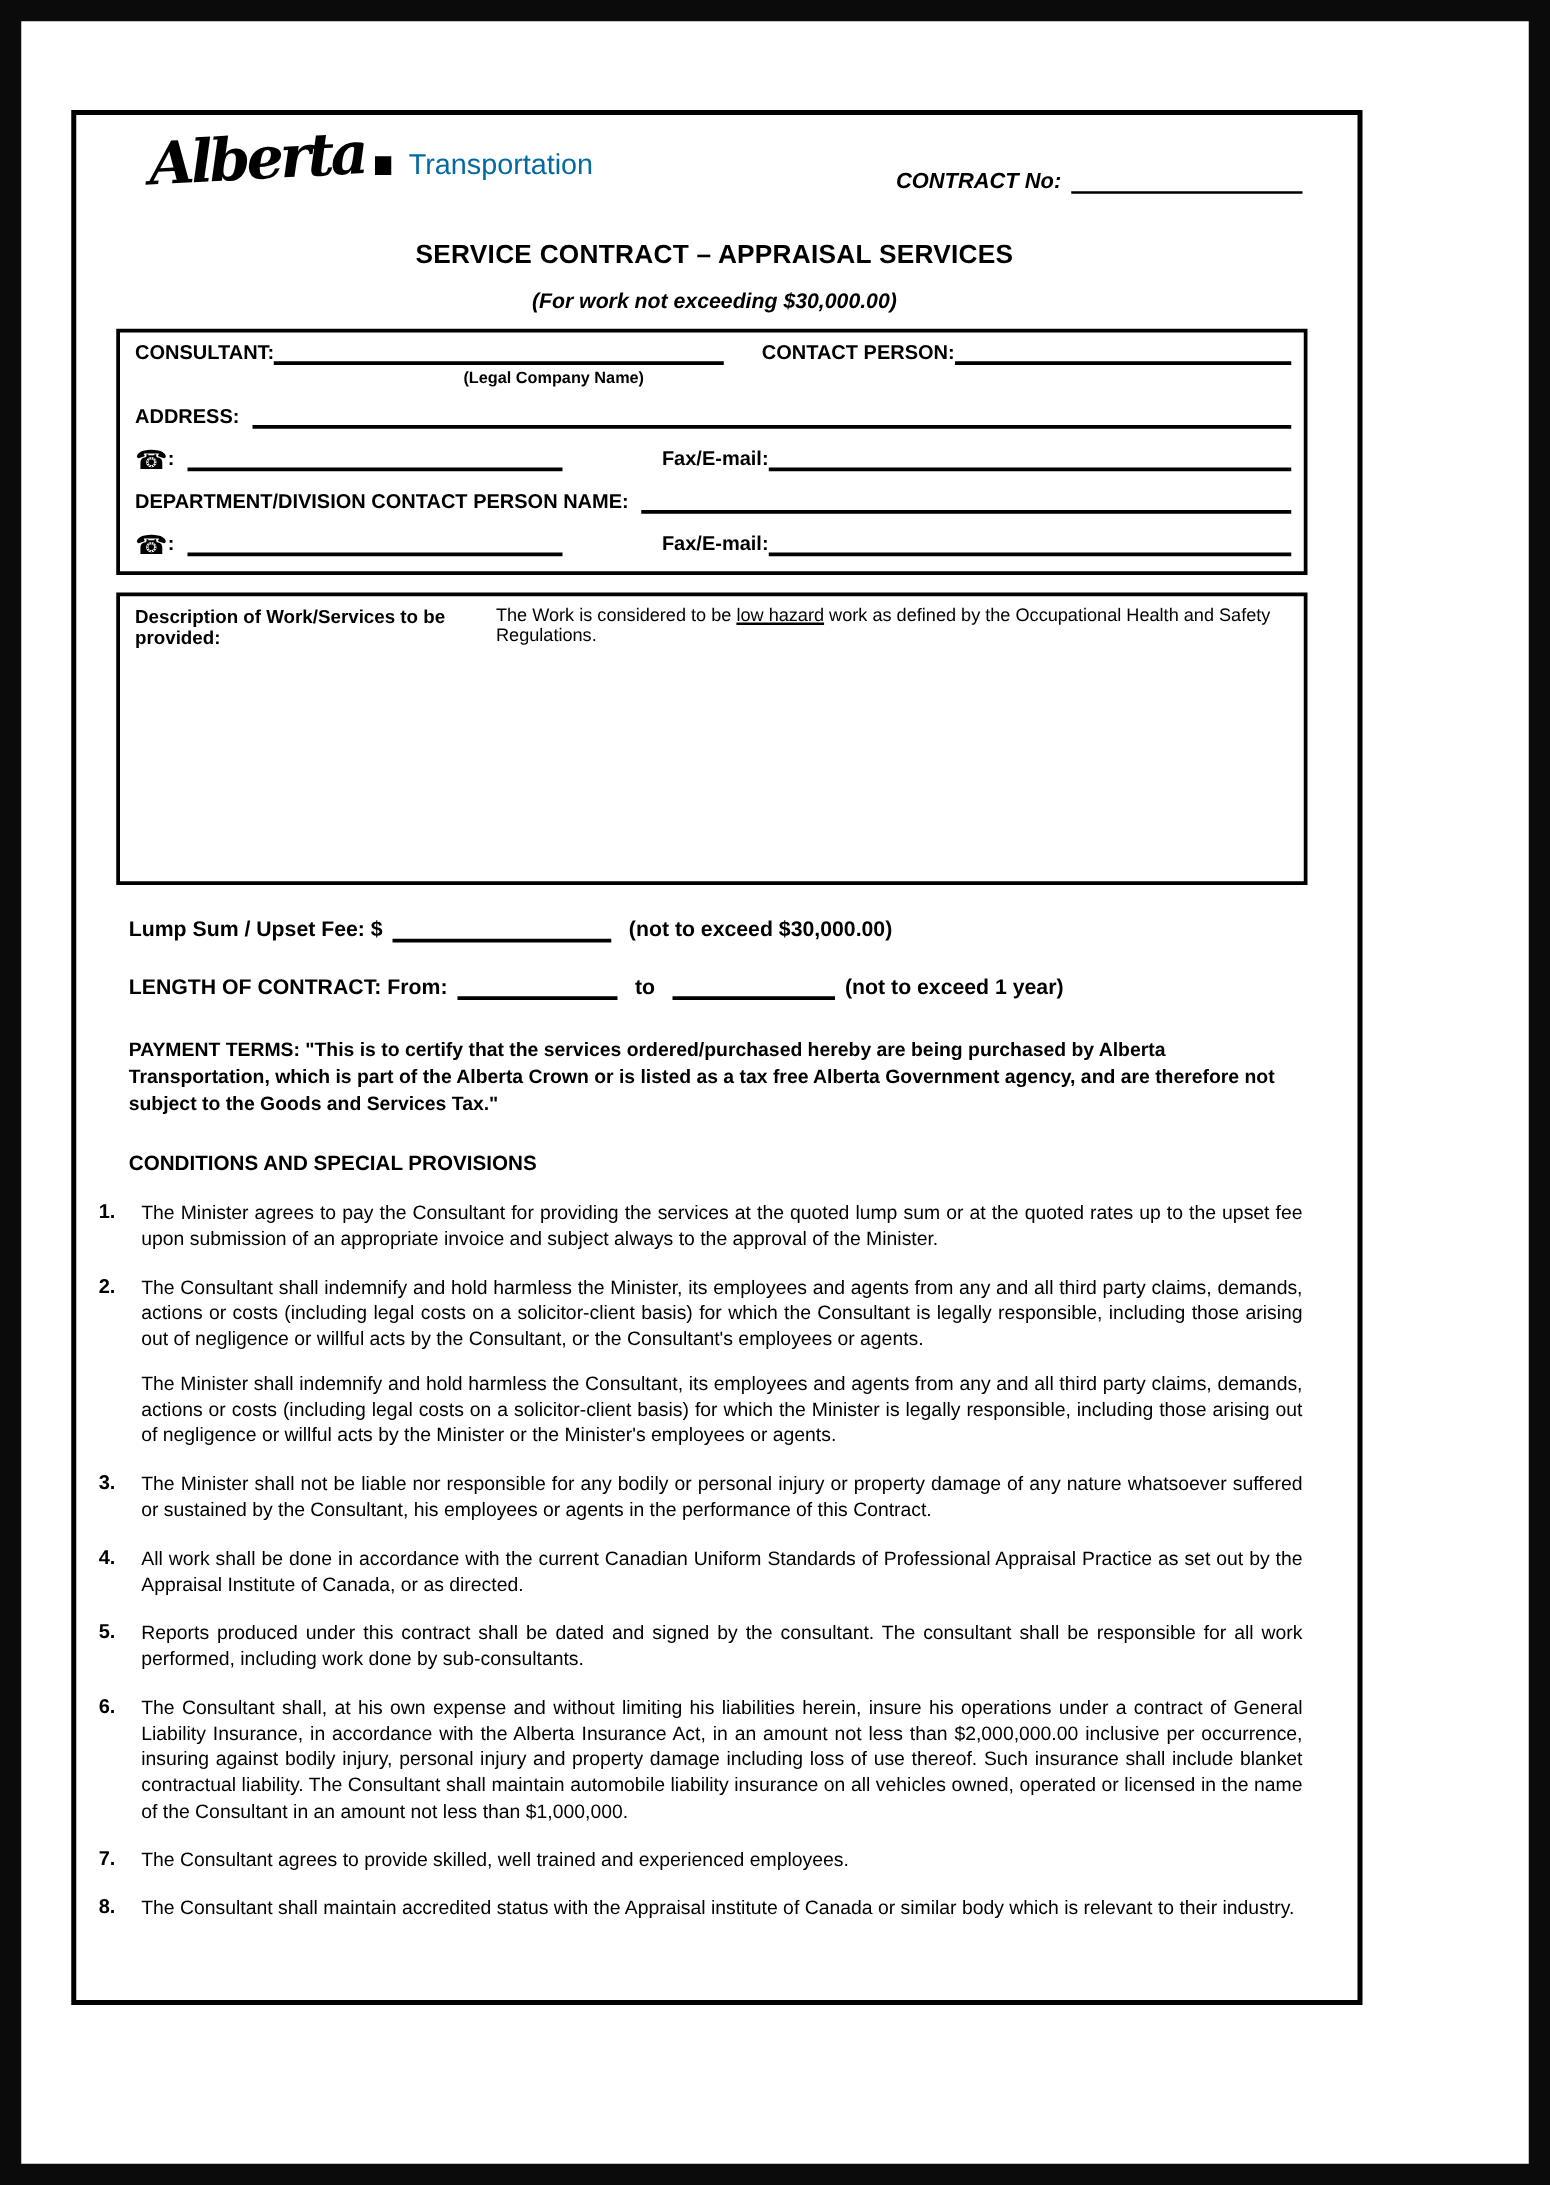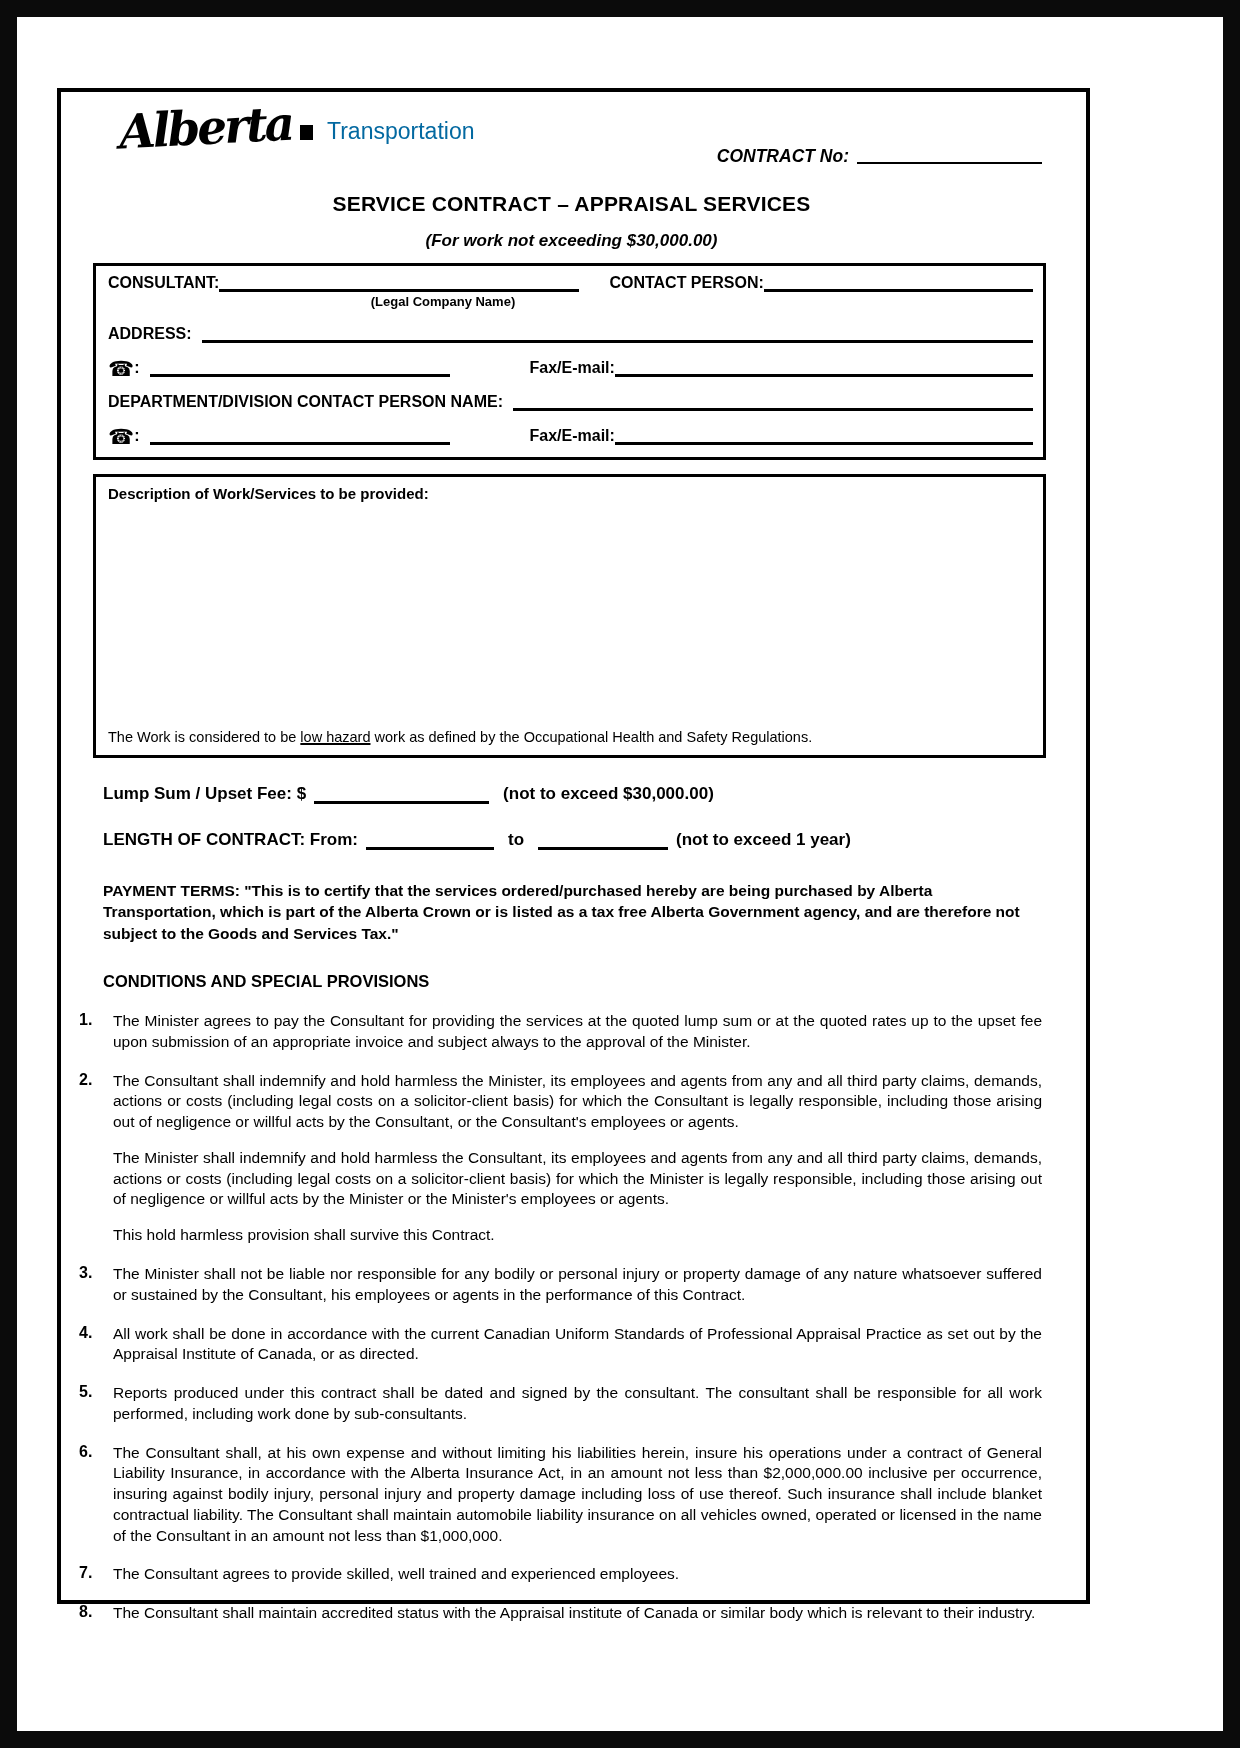--- a/index.html
+++ b/index.html
@@ -25,21 +25,21 @@
   .header-row { display: flex; align-items: flex-start; justify-content: space-between; height: 74px; }
   .logo-group { display: flex; align-items: center; gap: 14px; padding-left: 18px; }
   .logo-script {
     font-family: "DejaVu Serif", serif;
     font-style: italic; font-weight: bold;
     font-size: 47px; letter-spacing: -3px;
     transform: rotate(-3deg); display: inline-block; line-height: 1;
   }
   .logo-mark { width: 13px; height: 15px; background: #000; display: inline-block; margin-left: -6px; margin-top: 10px; }
   .logo-dept { font-size: 23px; color: #0369a1; margin-top: 8px; }
-  .contract-no { display: flex; align-items: flex-start; margin-top: 42px; }
+  .contract-no { display: flex; align-items: flex-end; margin-top: 30px; }
   .contract-no .lbl { font-weight: bold; font-style: italic; font-size: 17.5px; }
   .contract-no .line { width: 185px; border-bottom: 2.5px solid #000; height: 18px; margin-left: 8px; }
   
   .title { text-align: center; font-weight: bold; font-size: 21px; margin-top: 14px; letter-spacing: 0.2px; }
   .subtitle { text-align: center; font-weight: bold; font-style: italic; font-size: 17px; margin-top: 15px; }
   
   .consultant-box {
     border: 3px solid #000;
     margin-top: 12px; margin-left: -8px; margin-right: -4px;
     padding: 8px 10px 12px 12px;
@@ -51,22 +51,22 @@
   .line.flex { flex: 1; }
   .caption { font-size: 13px; margin-left: 150px; width: 370px; text-align: center; margin-top: 2px; }
   .mt { margin-top: 16px; }
   .phone { font-size: 21px; line-height: 16px; }
   .spacer80 { width: 80px; }
   .spacer30 { width: 30px; }
   
   .desc-box {
     border: 3px solid #000;
     margin-top: 14px; margin-left: -8px; margin-right: -4px;
-    height: 284px;
-    display: flex; flex-direction: column; justify-content: space-between;
+    height: 234px;
+    display: flex; flex-direction: row; justify-content: space-between;
     padding: 8px 12px 10px 12px;
   }
   .desc-label { font-weight: bold; font-size: 15px; }
   .hazard { font-weight: normal; font-size: 14.5px; }
   .hazard .ul { text-decoration: underline; text-decoration-thickness: 2px; }
   
   .fee-line { display: flex; align-items: flex-end; font-weight: bold; font-size: 17px; margin-top: 26px; padding-left: 2px; }
   .fee-line .gap8 { width: 8px; } .fee-line .gap14 { width: 14px; }
   .w175 { width: 175px; } .w128 { width: 128px; } .w130 { width: 130px; } .w250 { width: 250px; }
   .note { font-weight: bold; font-size: 17px; }
@@ -181,21 +181,20 @@
           <div class="cond-num">1.</div>
           <div class="cond-body">
             <p>The Minister agrees to pay the Consultant for providing the services at the quoted lump sum or at the quoted rates up to the upset fee upon submission of an appropriate invoice and subject always to the approval of the Minister.</p>
           </div>
         </div>
         <div class="cond-item">
           <div class="cond-num">2.</div>
           <div class="cond-body">
             <p>The Consultant shall indemnify and hold harmless the Minister, its employees and agents from any and all third party claims, demands, actions or costs (including legal costs on a solicitor-client basis) for which the Consultant is legally responsible, including those arising out of negligence or willful acts by the Consultant, or the Consultant's employees or agents.</p>
             <p>The Minister shall indemnify and hold harmless the Consultant, its employees and agents from any and all third party claims, demands, actions or costs (including legal costs on a solicitor-client basis) for which the Minister is legally responsible, including those arising out of negligence or willful acts by the Minister or the Minister's employees or agents.</p>
-            <p>This hold harmless provision shall survive this Contract.</p>
           </div>
         </div>
         <div class="cond-item">
           <div class="cond-num">3.</div>
           <div class="cond-body">
             <p>The Minister shall not be liable nor responsible for any bodily or personal injury or property damage of any nature whatsoever suffered or sustained by the Consultant, his employees or agents in the performance of this Contract.</p>
           </div>
         </div>
         <div class="cond-item">
           <div class="cond-num">4.</div>

